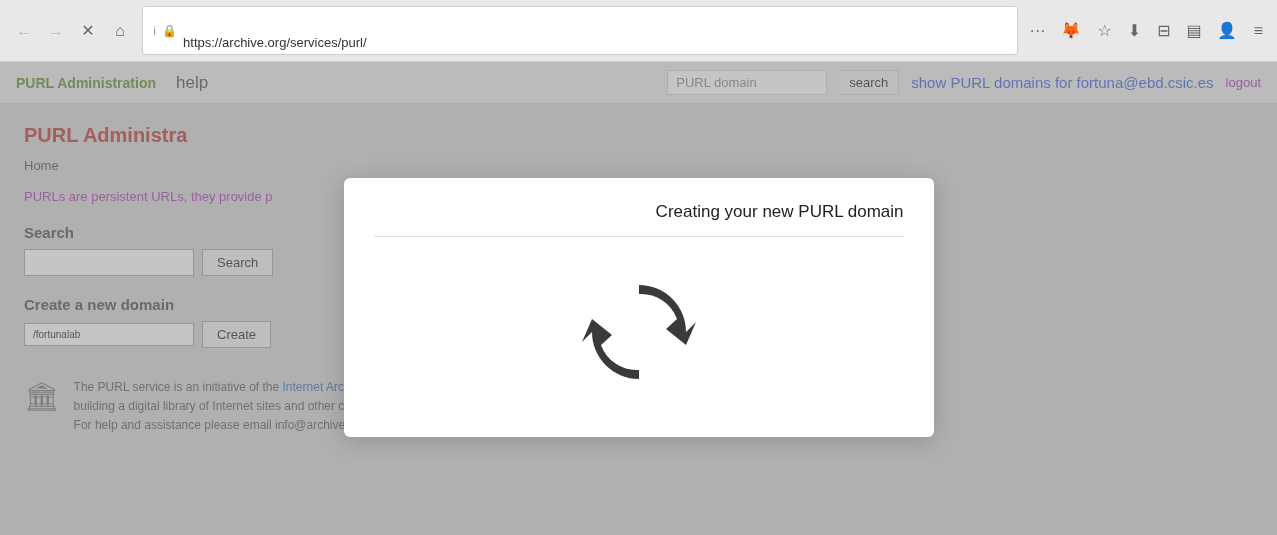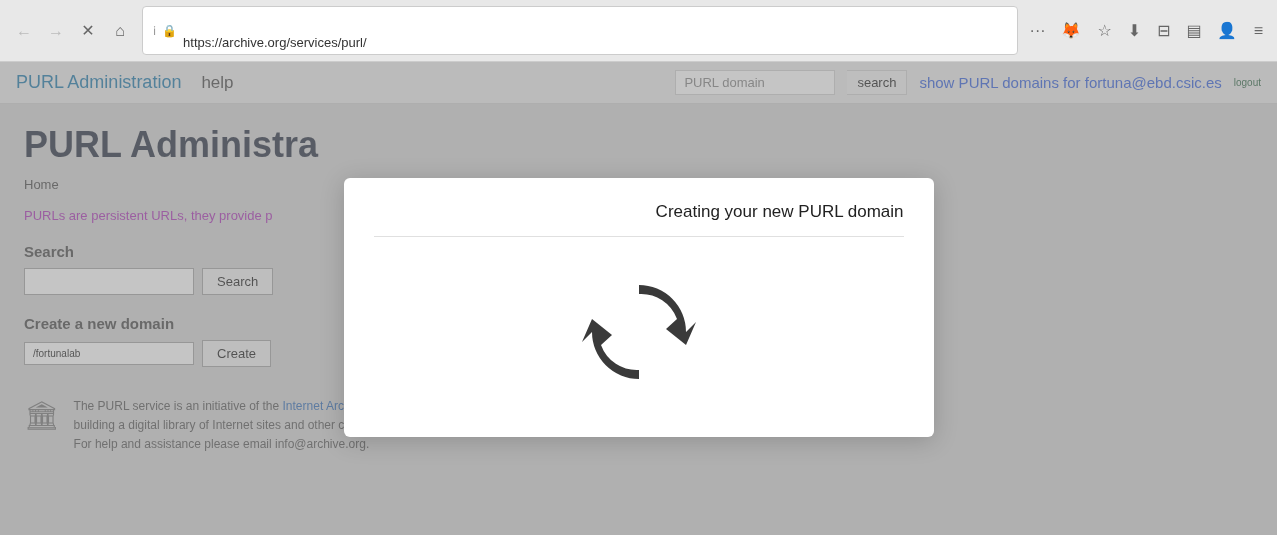--- a/index.html
+++ b/index.html
@@ -76,23 +76,23 @@
     .top-nav {
       background: #e8e8e8;
       border-bottom: 1px solid #ccc;
       display: flex;
       align-items: center;
       padding: 0 16px;
       height: 42px;
       gap: 20px;
     }
     .top-nav-brand {
-      font-weight: normal;
-      font-size: 18px;
-      color: #0369a1;
+      font-weight: bold;
+      font-size: 14px;
+      color: #4d7c0f;
     }
     .top-nav-link {
       font-size: 17px;
       color: #333;
       text-decoration: none;
       cursor: pointer;
     }
     .top-nav-right {
       margin-left: auto;
       display: flex;
@@ -118,35 +118,35 @@
       background: #f0f0f0;
       padding: 4px 10px;
       cursor: pointer;
       font-size: 13px;
     }
     .user-info {
       font-size: 15px;
       color: #1d4ed8;
     }
     .logout-link {
-      font-size: 10px;
-      color: #14532d;
+      font-size: 13px;
+      color: #a21caf;
       cursor: pointer;
       text-decoration: none;
     }
 
     
     .main-content {
       padding: 20px 24px;
       background: #d0d0d0;
     }
     .page-heading {
-      font-size: 36px;
+      font-size: 20px;
       font-weight: bold;
-      color: #0f172a;
+      color: #b91c1c;
       margin-bottom: 10px;
     }
     .breadcrumb {
       margin-bottom: 16px;
     }
     .breadcrumb a {
       color: #333;
       text-decoration: none;
       font-size: 13px;
     }

